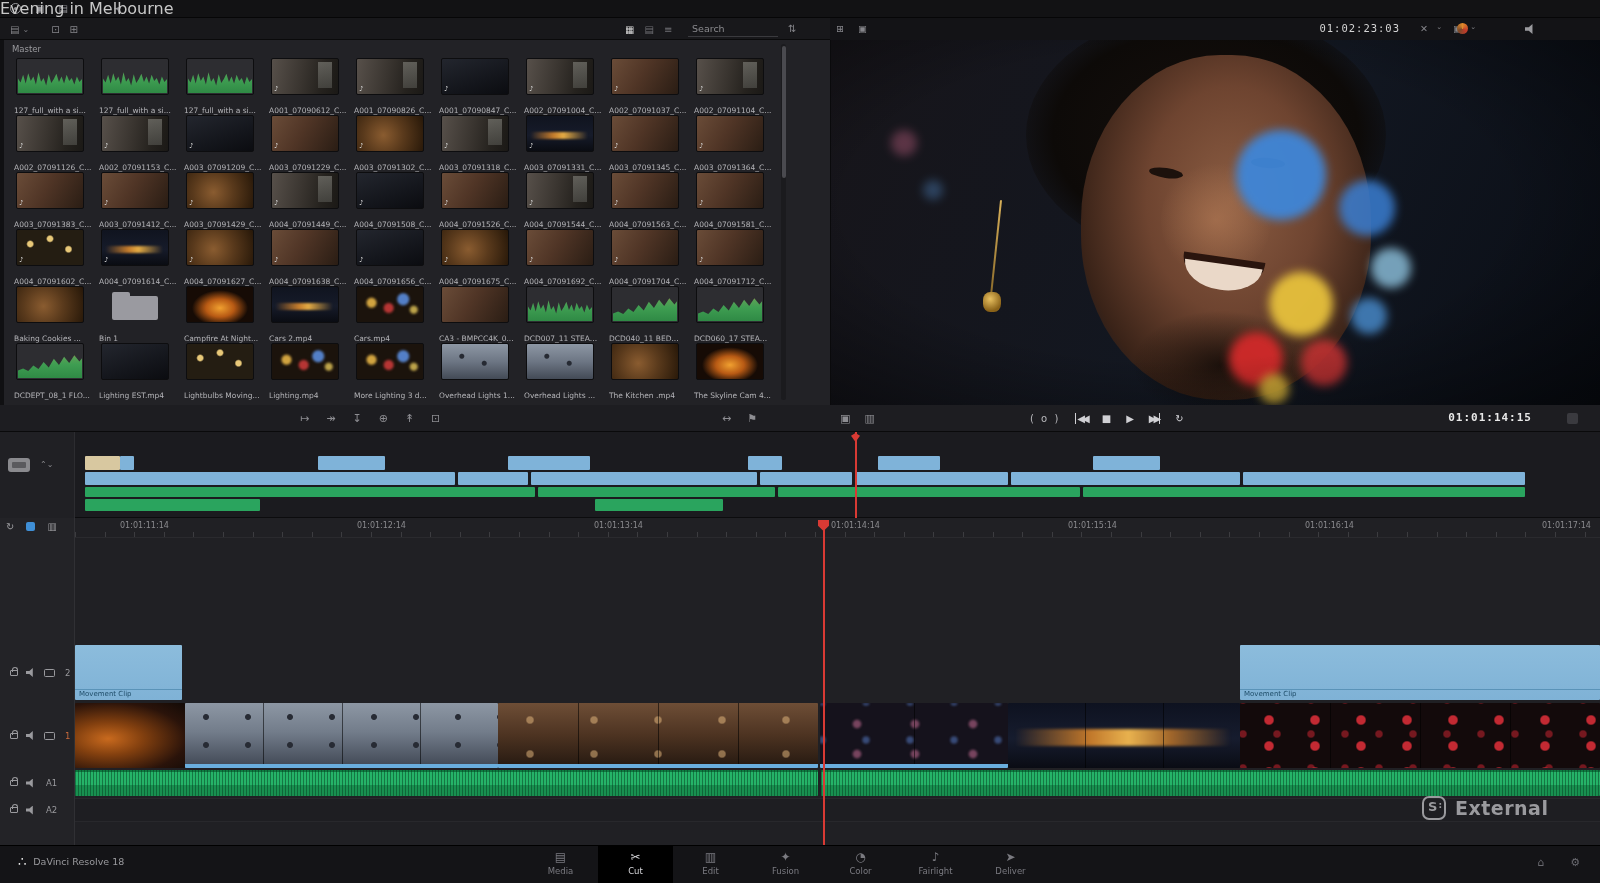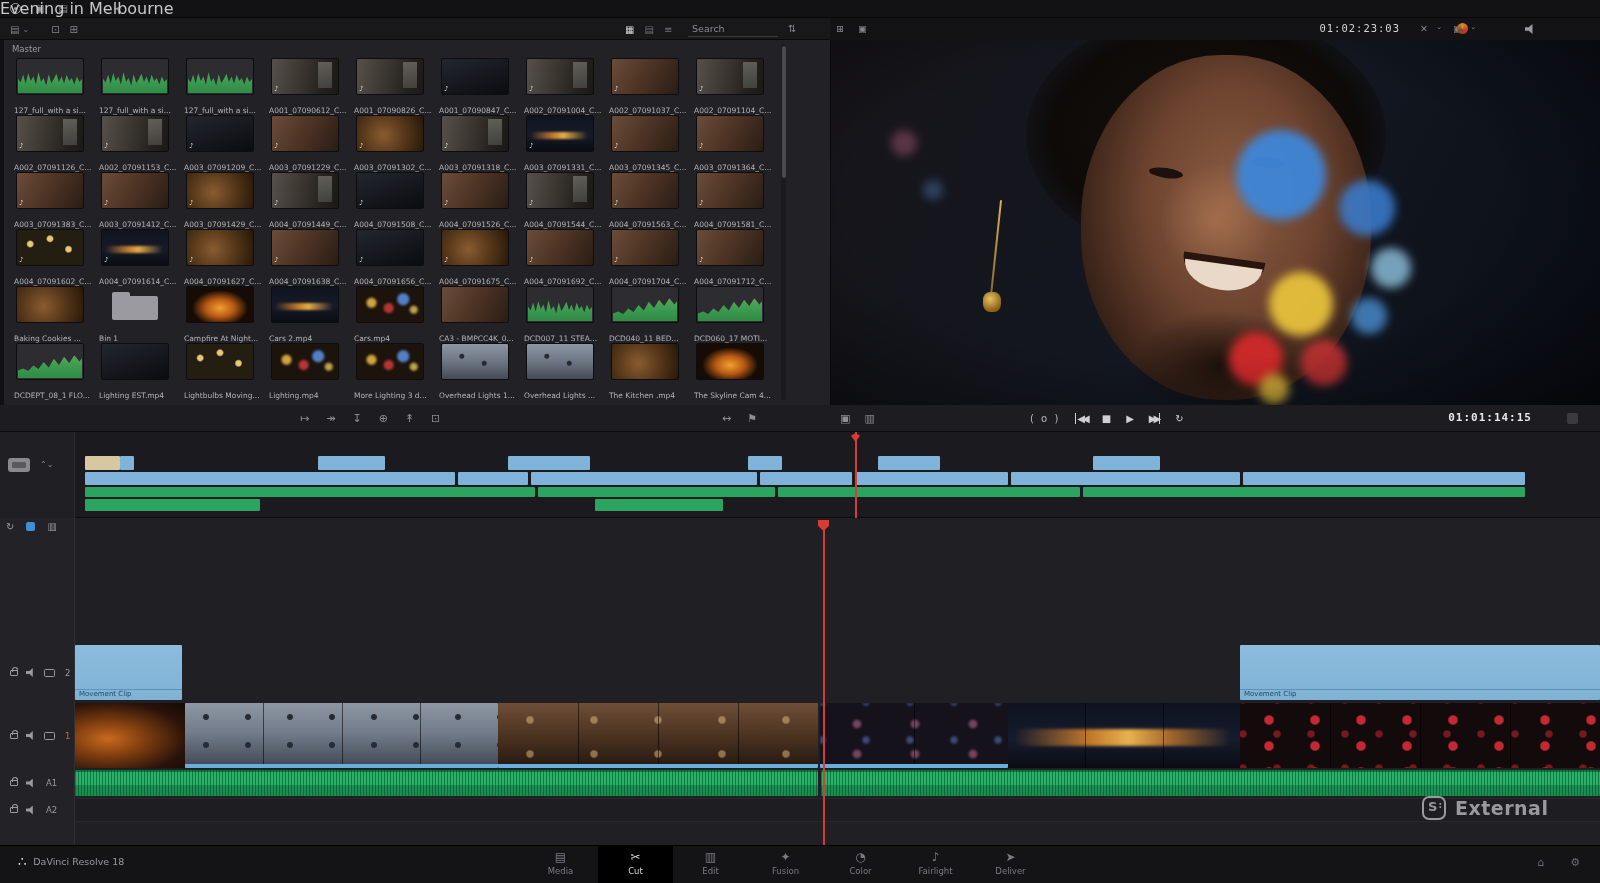--- a/index.html
+++ b/index.html
@@ -483,21 +483,21 @@
       <div class="mp-cell">
         <div class="thumb t-audio"></div>
         <div class="mp-label">DCD007_11 STEA...</div>
       </div>
       <div class="mp-cell">
         <div class="thumb t-audio2"></div>
         <div class="mp-label">DCD040_11 BED...</div>
       </div>
       <div class="mp-cell">
         <div class="thumb t-audio2"></div>
-        <div class="mp-label">DCD060_17 MOTI...</div>
+        <div class="mp-label">DCD060_17 STEA...</div>
       </div>
       <div class="mp-cell">
         <div class="thumb t-audio2"></div>
         <div class="mp-label">DCDEPT_08_1 FLO...</div>
       </div>
       <div class="mp-cell">
         <div class="thumb t-dark"></div>
         <div class="mp-label">Lighting EST.mp4</div>
       </div>
       <div class="mp-cell">
@@ -641,20 +641,30 @@
       <span class="ic-lock"></span>
       <span class="ic-spk"></span>
       <span class="trk-num">A1</span>
     </div>
     <div class="trk-head" style="top:280px;height:24px;">
       <span class="ic-lock"></span>
       <span class="ic-spk"></span>
       <span class="trk-num">A2</span>
     </div>
   </div>
+  <div id="lower-ruler">
+      <div class="ticks"></div>
+      <span class="ruler-lbl" style="left: 45px;">01:01:11:14</span>
+      <span class="ruler-lbl" style="left: 282px;">01:01:12:14</span>
+      <span class="ruler-lbl" style="left: 519px;">01:01:13:14</span>
+      <span class="ruler-lbl" style="left: 756px;">01:01:14:14</span>
+      <span class="ruler-lbl" style="left: 993px;">01:01:15:14</span>
+      <span class="ruler-lbl" style="left: 1230px;">01:01:16:14</span>
+      <span class="ruler-lbl" style="left: 1467px;">01:01:17:14</span>
+    </div>
   <div class="lane" id="lane-v2" style="top:127px;height:55px;">
       <div class="clip bluev" style="left: 0px; width: 107px;">
         <span class="bv-label">Movement Clip</span>
       </div>
       <div class="clip bluev" style="left: 1165px; width: 360px;">
         <span class="bv-label">Movement Clip</span>
       </div>
     </div>
   <div class="lane" id="lane-v1" style="top:185px;height:65px;">
       <div class="clip c-fire" style="left: 0px; width: 110px;"></div>

